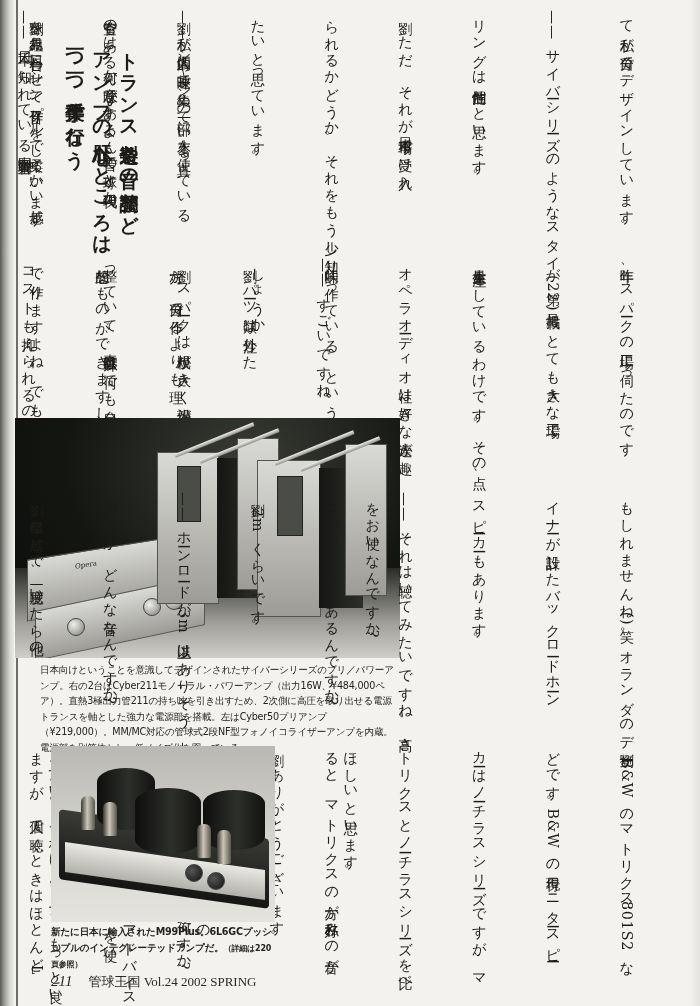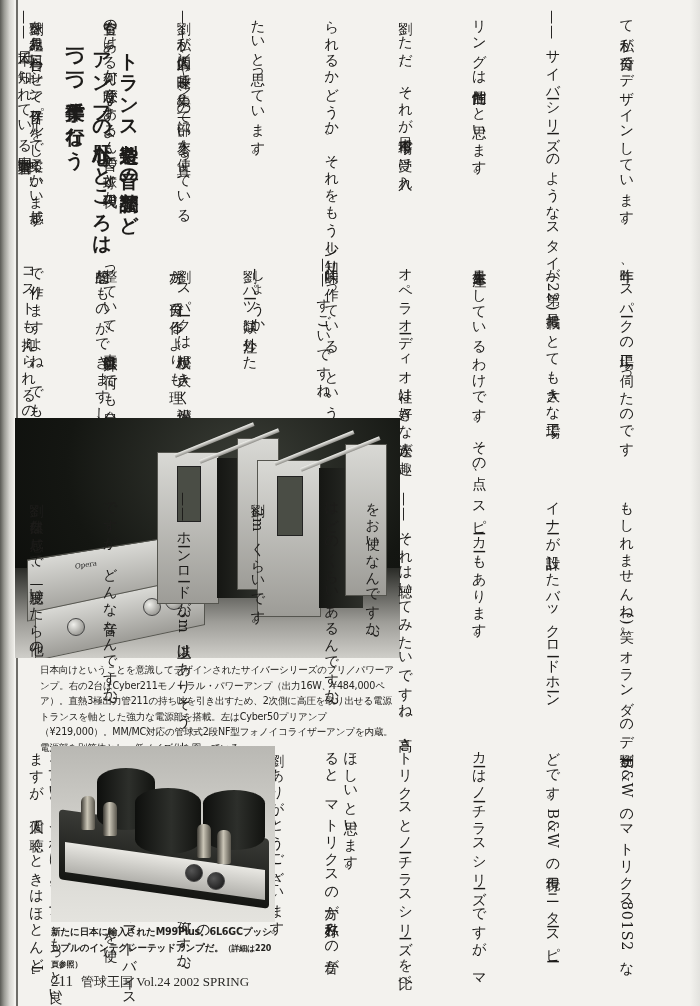--- a/index.html
+++ b/index.html
@@ -15,21 +15,21 @@
   .photo1 .floor{position:absolute;left:0;bottom:0;width:100%;height:90px;background:linear-gradient(180deg,#2a2b27 0%,#9e9d98 60%,#cfcec9 100%);}
   .amp{position:absolute;background:linear-gradient(180deg,#d9d9d5,#9d9c97);border:1px solid #55554f;}
   .amp-dark{position:absolute;background:linear-gradient(90deg,#151613,#2d2f2a);}
   .knob{position:absolute;width:16px;height:16px;border-radius:50%;background:radial-gradient(circle at 35% 35%,#f0f0ec,#7d7c77);border:1px solid #444;}
   .rod{position:absolute;height:4px;background:linear-gradient(180deg,#f2f2ee,#8d8c87);transform-origin:left center;}
   .photo2{left:51px;top:746px;width:224px;height:176px;background:linear-gradient(180deg,#b9b8b3 0%,#d8d7d2 60%,#e4e3de 100%);}
   .can{position:absolute;border-radius:50%/22%;background:linear-gradient(90deg,#0e0f0d,#2d2f2b 55%,#121310);}
   .tube{position:absolute;width:14px;height:34px;border-radius:6px 6px 2px 2px;background:linear-gradient(90deg,#3c3a34,#cbc6b7 45%,#59564d);}
   .caption{position:absolute;font-family:"DejaVu Sans","Liberation Sans",sans-serif;font-size:9.6px;line-height:15.5px;letter-spacing:-0.2px;color:#23221f;}
   .footer{position:absolute;left:51px;top:973px;font-family:"Liberation Serif","DejaVu Serif",serif;font-size:13px;color:#2a2926;}
-  .footer .pg{font-size:15px;margin-right:8px;}
+  .footer .pg{font-size:15px;margin-right:16px;font-style:italic;}
 </style>
 </head>
 <body>
 
 <div class="binding"></div>
 <div class="binding-line"></div>
 <div class="right-edge"></div>
 
 <div class="vblock" style="right:12px;top:10px;height:232px;width:520px;">
   <span class="p">て私が自分でデザインしています。</span>

